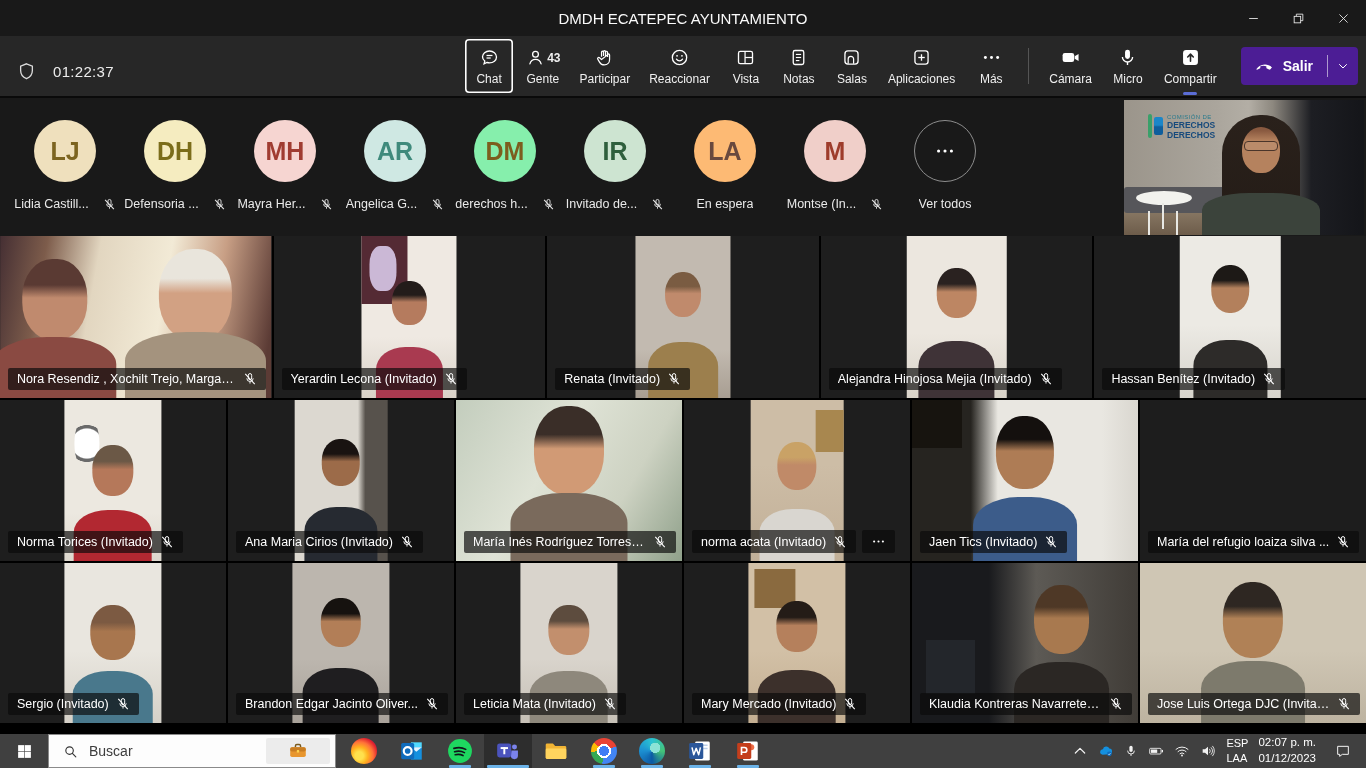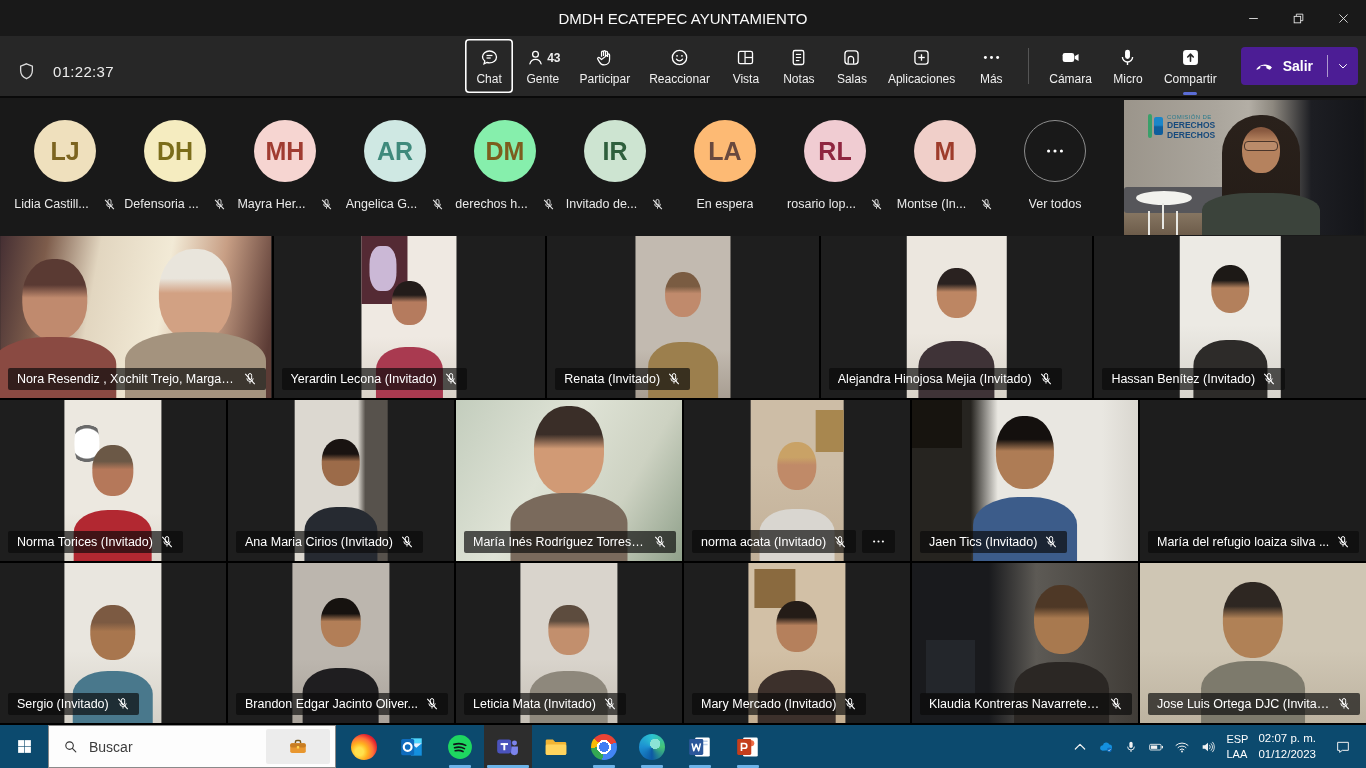--- a/index.html
+++ b/index.html
@@ -75,21 +75,21 @@
   .person{position:absolute;bottom:0;left:var(--x,50%);width:var(--pw,58%);height:var(--ph,74%);transform:translateX(-50%)}
   .person::before{content:"";position:absolute;top:0;left:50%;transform:translateX(-50%);width:var(--hw,52%);aspect-ratio:.8;border-radius:46%;background:linear-gradient(180deg,var(--hair) 0 32%,var(--skin) 48%)}
   .person::after{content:"";position:absolute;bottom:0;left:50%;transform:translateX(-50%);width:100%;height:var(--th,44%);border-radius:44% 44% 0 0;background:var(--shirt)}
   .plates{position:absolute;left:8px;bottom:8px;display:flex;gap:6px;max-width:calc(100% - 14px)}
   .plate{display:flex;align-items:center;gap:7px;background:rgba(10,10,10,.68);padding:4px 9px;border-radius:2px;font-size:12.5px;min-width:0}
   .plate .nm{white-space:nowrap;overflow:hidden;text-overflow:ellipsis}
   .plate svg{width:14px;height:14px;flex:none;color:#fff}
   .plate.dots svg{width:15px;height:15px}
 
   
-  .taskbar{position:absolute;bottom:0;left:0;right:0;height:43px;background:#0c4a6e;display:flex;align-items:stretch}
+  .taskbar{position:absolute;bottom:0;left:0;right:0;height:34px;background:#404040;display:flex;align-items:stretch}
   .tstart{width:48px;display:flex;align-items:center;justify-content:center;cursor:pointer}
   .tstart svg{width:17px;height:17px}
   .tsearch{width:288px;background:#fdfdfd;border:1px solid #8a8a8a;display:flex;align-items:center;gap:11px;padding-left:14px;position:relative;cursor:text}
   .tsearch svg{width:15px;height:15px;color:#333}
   .tsearch .ph{color:#3c3c3c;font-size:14px}
   .tsearch .hl{position:absolute;right:5px;top:3px;bottom:3px;width:64px;background:#ececec;border-radius:2px;display:flex;align-items:center;justify-content:center}
   .tsearch .hl svg{width:22px;height:22px}
   .tapps{display:flex;margin-left:4px}
   .tapp{width:48px;display:flex;align-items:center;justify-content:center;position:relative;cursor:pointer}
   .tapp.active{background:#2d2d2d}
@@ -408,29 +408,20 @@
         </svg>
       </div>
   </div>
   <div class="ritem">
     <div class="avatar" style="background: #fdba74; color: rgb(105, 73, 62);">LA</div>
     <div class="rname">
         <span class="tx">En espera</span>
       </div>
   </div>
   <div class="ritem">
-    <div class="avatar" style="background: rgb(240, 204, 210); color: rgb(143, 38, 64);">RL</div>
-    <div class="rname">
-        <span class="tx">rosario lop...</span>
-        <svg>
-          <use href="#i-micoff"></use>
-        </svg>
-      </div>
-  </div>
-  <div class="ritem">
     <div class="avatar" style="background: rgb(240, 207, 201); color: rgb(158, 60, 43);">M</div>
     <div class="rname">
         <span class="tx">Montse (In...</span>
         <svg>
           <use href="#i-micoff"></use>
         </svg>
       </div>
   </div>
   <div class="ritem">
     <div class="avatar vt">

